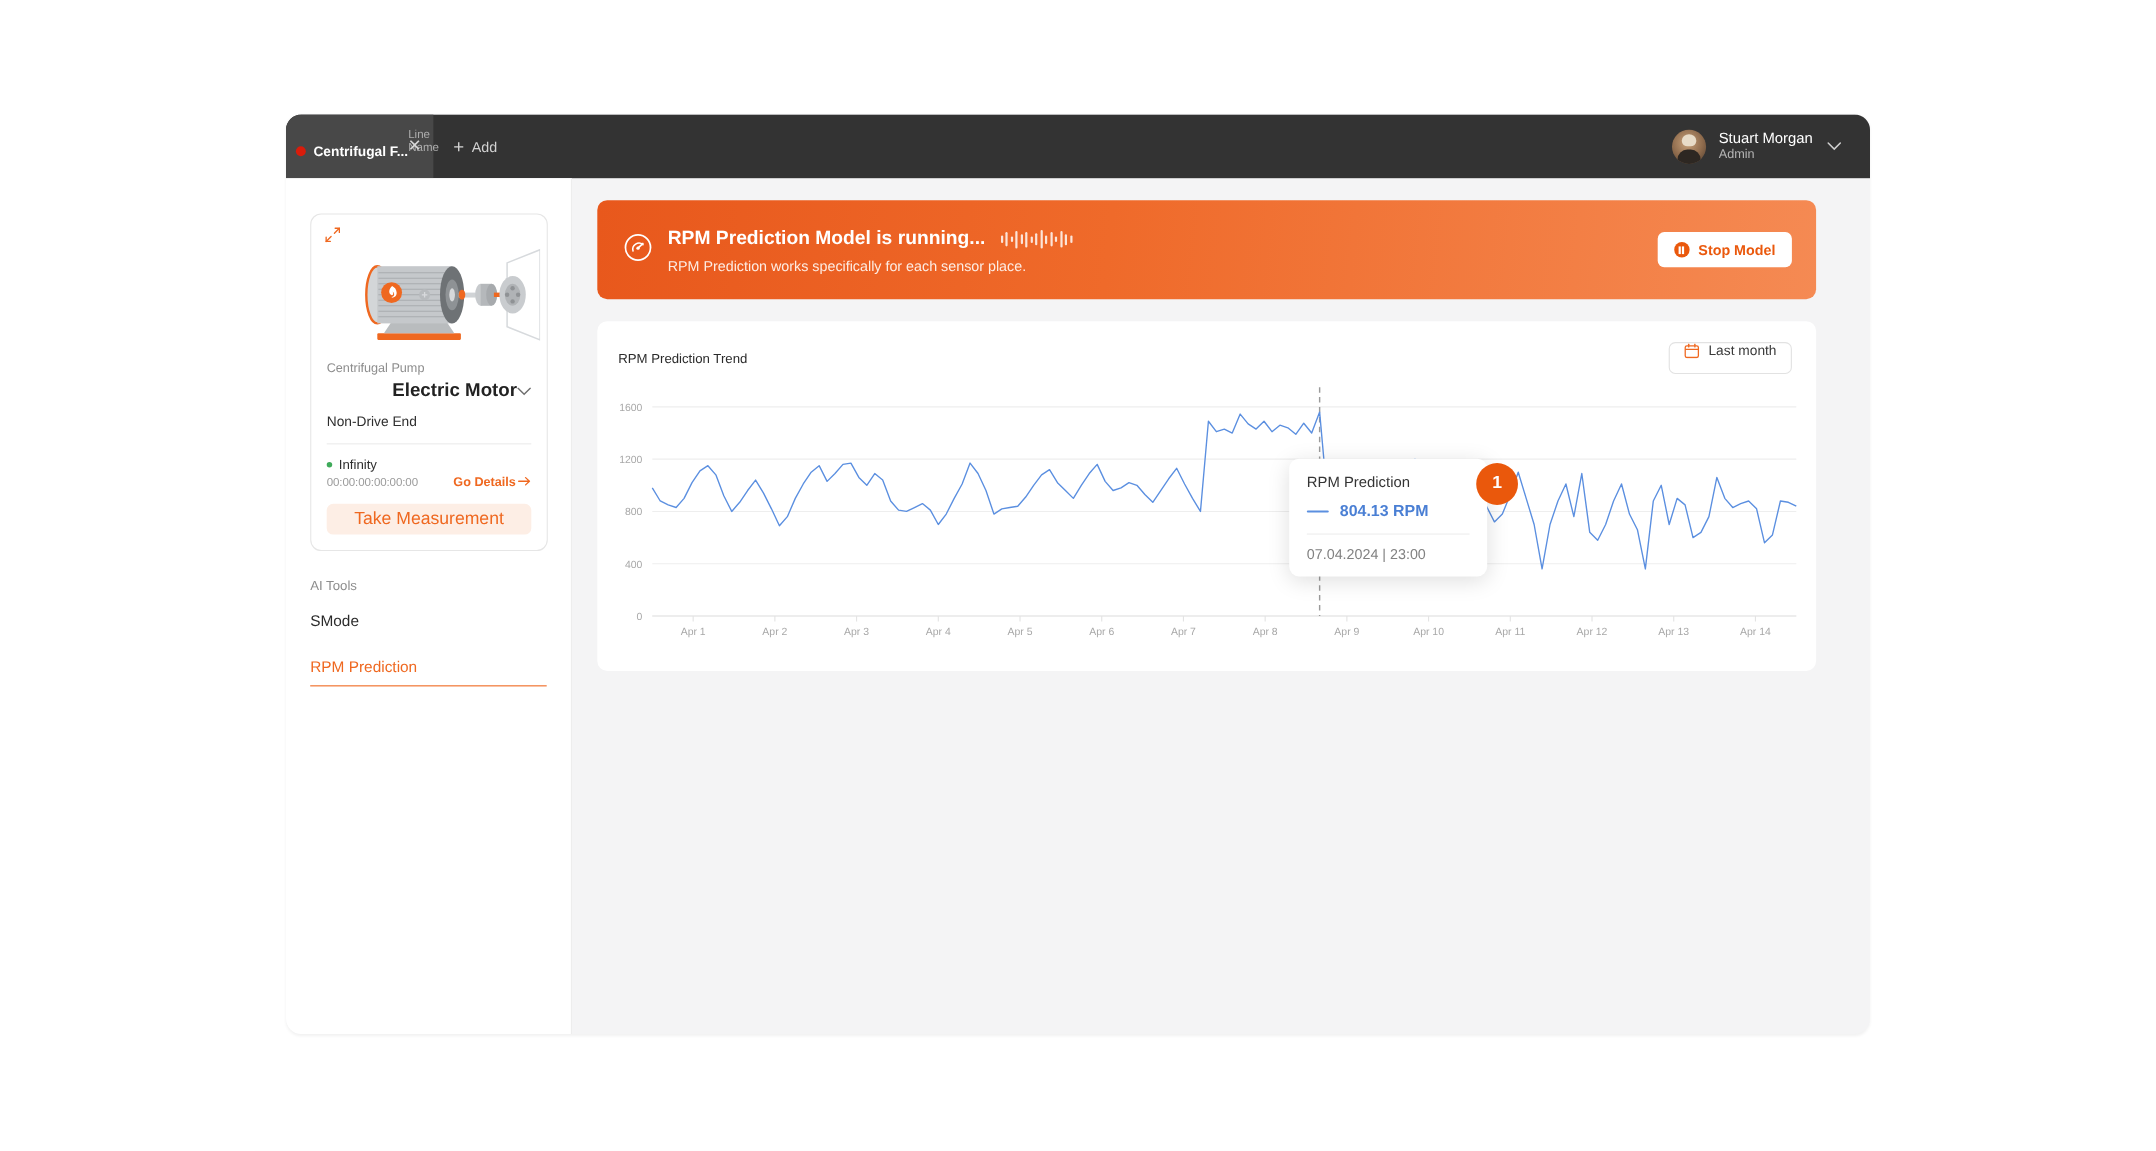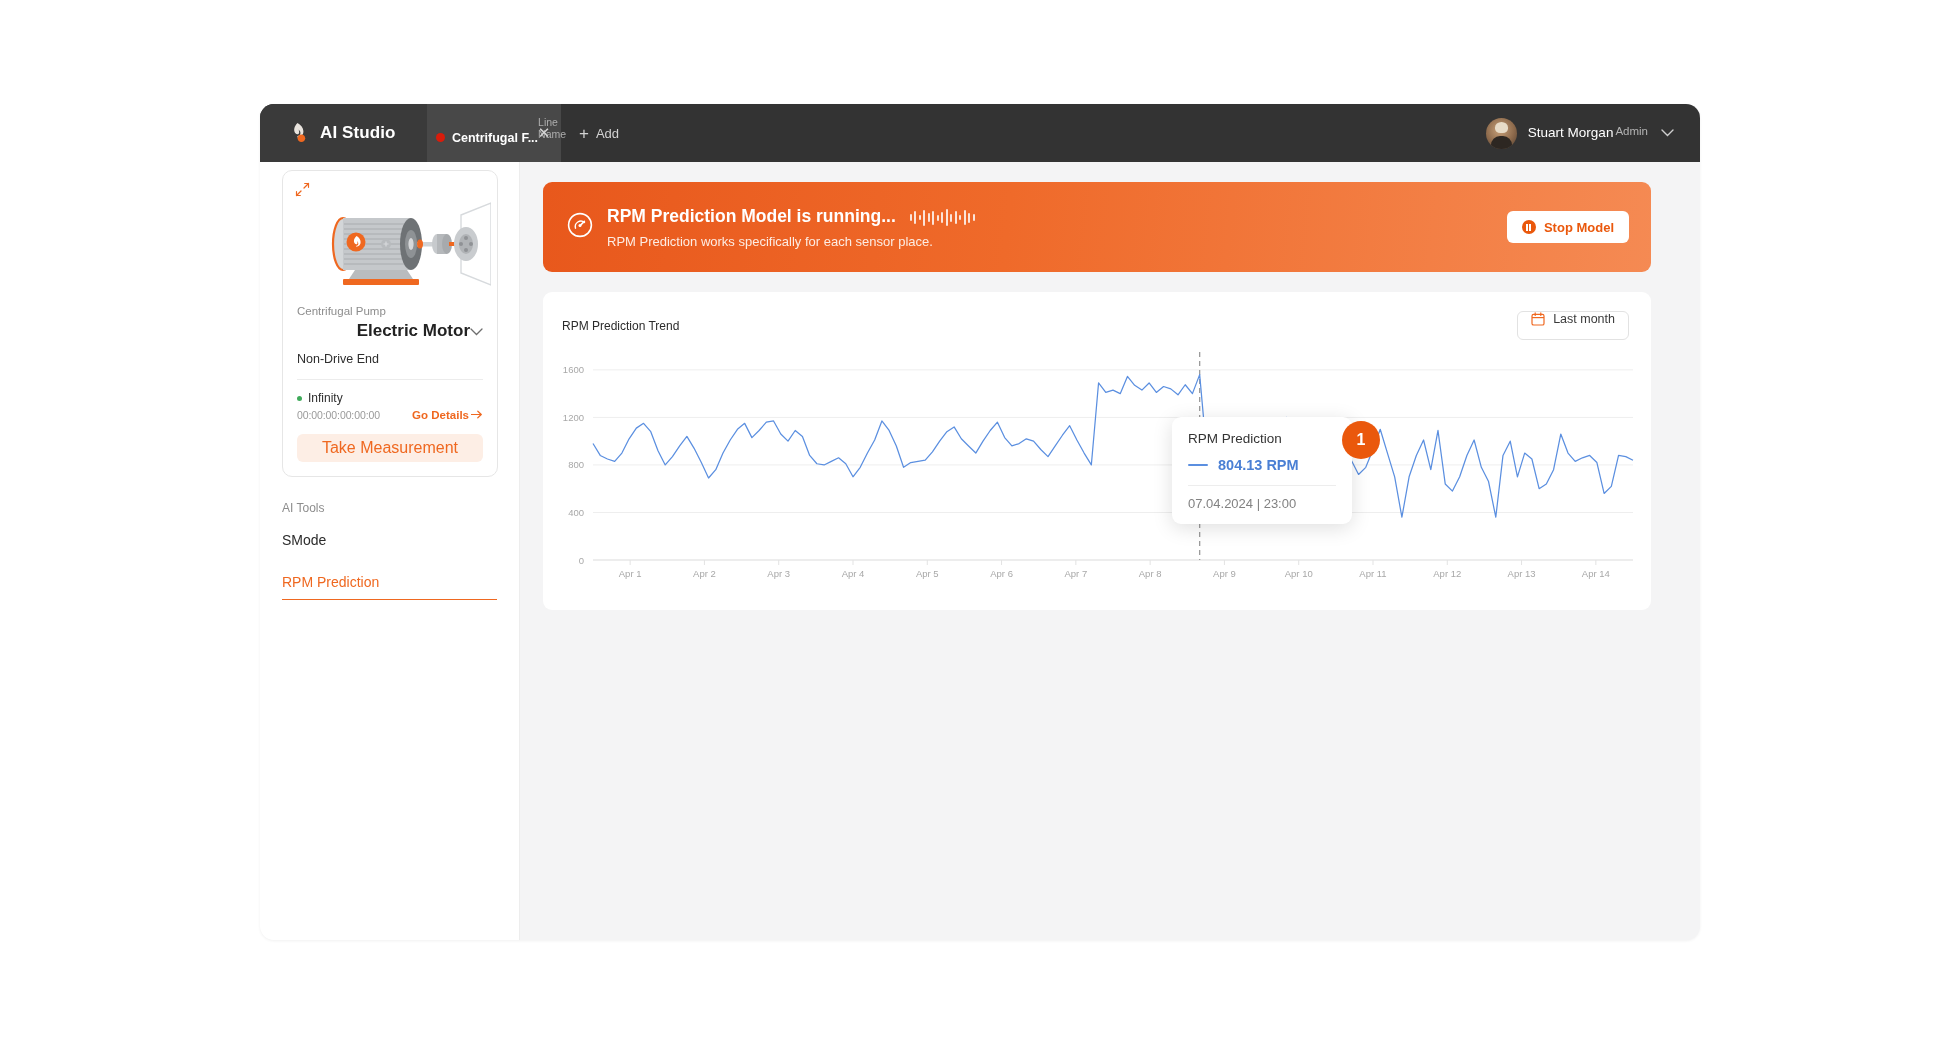--- a/index.html
+++ b/index.html
@@ -84,32 +84,32 @@
   .avatar::after {
     content: ""; position: absolute; left: 9px; top: 4px;
     width: 13px; height: 11px; border-radius: 50% 50% 40% 40%;
     background: #e8dcc8;
   }
   .avatar::before {
     content: ""; position: absolute; left: 5px; bottom: 0;
     width: 21px; height: 13px; border-radius: 9px 9px 0 0;
     background: #2d2722;
   }
-  .user-text { display: flex; flex-direction: row; gap: 2px; line-height: 1.15; }
+  .user-text { display: flex; flex-direction: column; gap: 2px; line-height: 1.15; }
   .user-name { color: #ffffff; font-size: 13.5px; }
   .user-role { color: #b4b4b4; font-size: 11.5px; }
   .user-chev { color: #cfcfcf; font-size: 12px; margin-left: 2px; }
 
   
   .sidebar {
     position: absolute; left: 0; top: 58px;
     width: 260px; height: 778px;
     background: #ffffff;
     border-right: 1px solid #ededed;
-    padding: 8px 22px 0 22px;
+    padding: 32px 22px 0 22px;
   }
   .device-card {
     width: 216px;
     border: 1px solid #e6e6e6;
     border-radius: 10px;
     background: #ffffff;
     padding: 12px 14px 14px 14px;
     position: relative;
   }
   .expand-icon {
@@ -247,29 +247,20 @@
   }
   .axis-lbl { font-size: 9.5px; fill: #a8a8a8; font-family: "Liberation Sans", sans-serif; }
 </style>
 </head>
 <body>
 
 <div id="app-window">
 
   <div class="topbar">
 
-    <div class="brand">
-      <span class="logo-mark">
-        <svg width="24" height="24" viewBox="0 0 24 24">
-          <path d="M11.5 2 C8 5.5 7.2 9.5 9.4 12.2 C10.6 13.6 12.6 13.6 13.1 12 C13.4 10.9 12.9 9.6 12.6 8.6 C13.8 9.8 14.6 11 14.4 12.6 C14.2 14.2 13 15 11.4 15.2 L11.4 16.4 C15.2 16 17.6 13.6 17.4 10 C17.2 6.4 14.6 3.6 11.5 2 Z" fill="#e8e3dd"></path>
-          <path d="M15.4 13.5 C13.3 13.5 11.6 15.2 11.6 17.3 C11.6 19.4 13.3 21.1 15.4 21.1 C17.5 21.1 19.2 19.4 19.2 17.3 C19.2 15.2 17.5 13.5 15.4 13.5 Z" fill="#ef6820"></path>
-        </svg>
-      </span>
-      <span class="brand-name">AI Studio</span>
-    </div>
 
     <div class="tab">
       <div class="tab-row">
         <span class="tab-dot"></span>
         <span class="tab-title">Centrifugal F...</span>
       </div>
       <div class="tab-sub">Line Name</div>
       <div class="tab-close">✕</div>
     </div>
 

